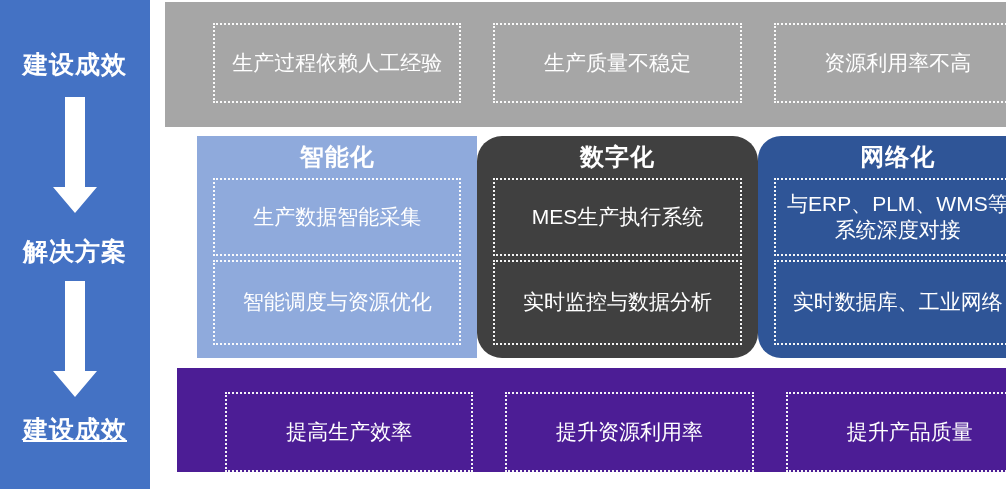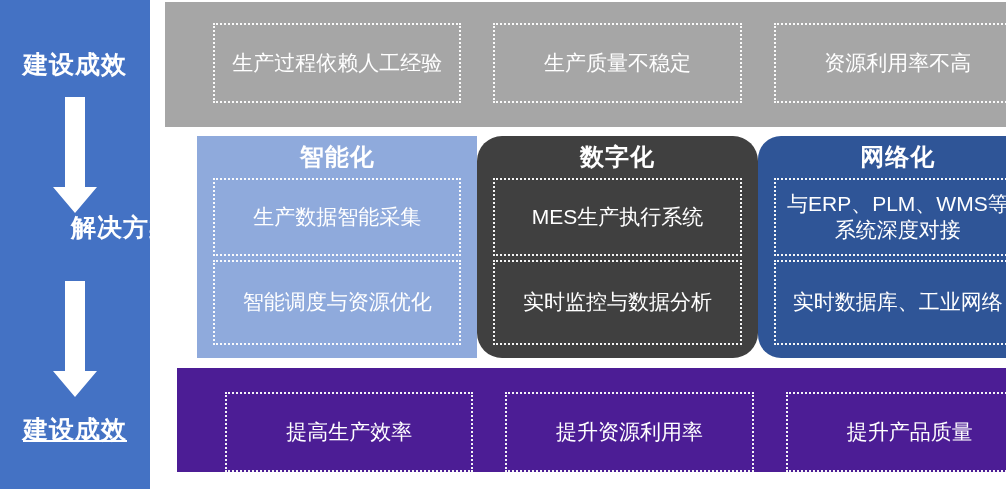--- a/index.html
+++ b/index.html
@@ -23,21 +23,21 @@
     position: absolute;
     left: 0; width: 100%;
     text-align: center;
     color: #ffffff;
     font-size: 25px;
     font-weight: bold;
     letter-spacing: 1px;
     line-height: 28px;
   }
   .stage-1 { top: 50px; }
-  .stage-2 { top: 213px; padding-left: 48px; }
+  .stage-2 { top: 237px; }
   .stage-3 { top: 415px; text-decoration: underline; }
   .flow-arrow {
     position: absolute;
     left: 53px;
     width: 44px; height: 116px;
   }
   .arrow-1 { top: 97px; }
   .arrow-2 { top: 281px; }
 
   

